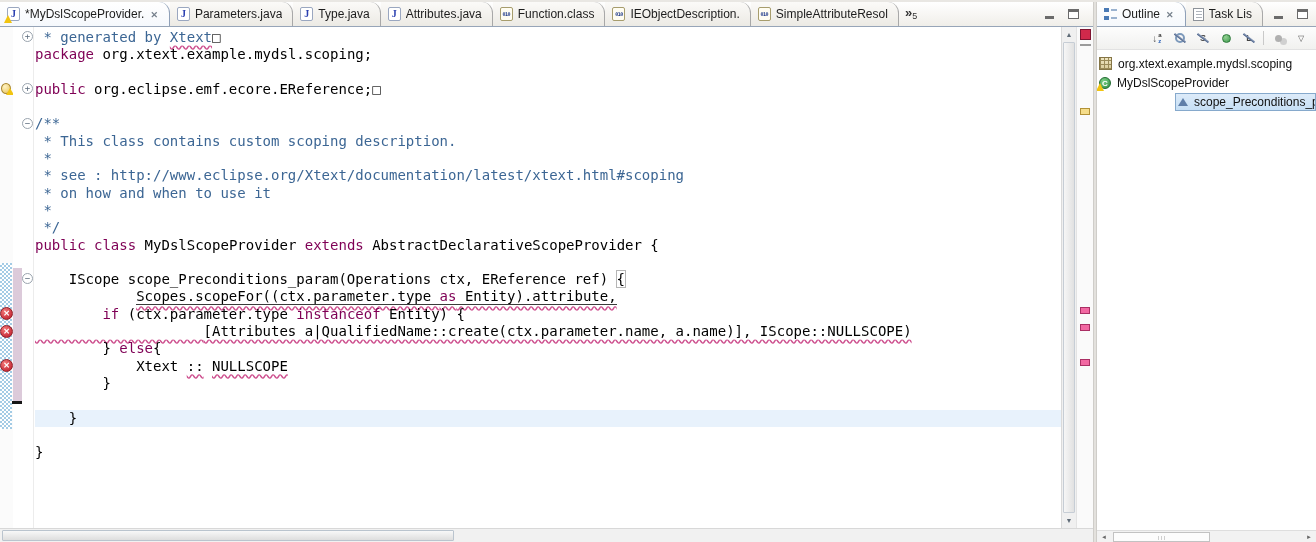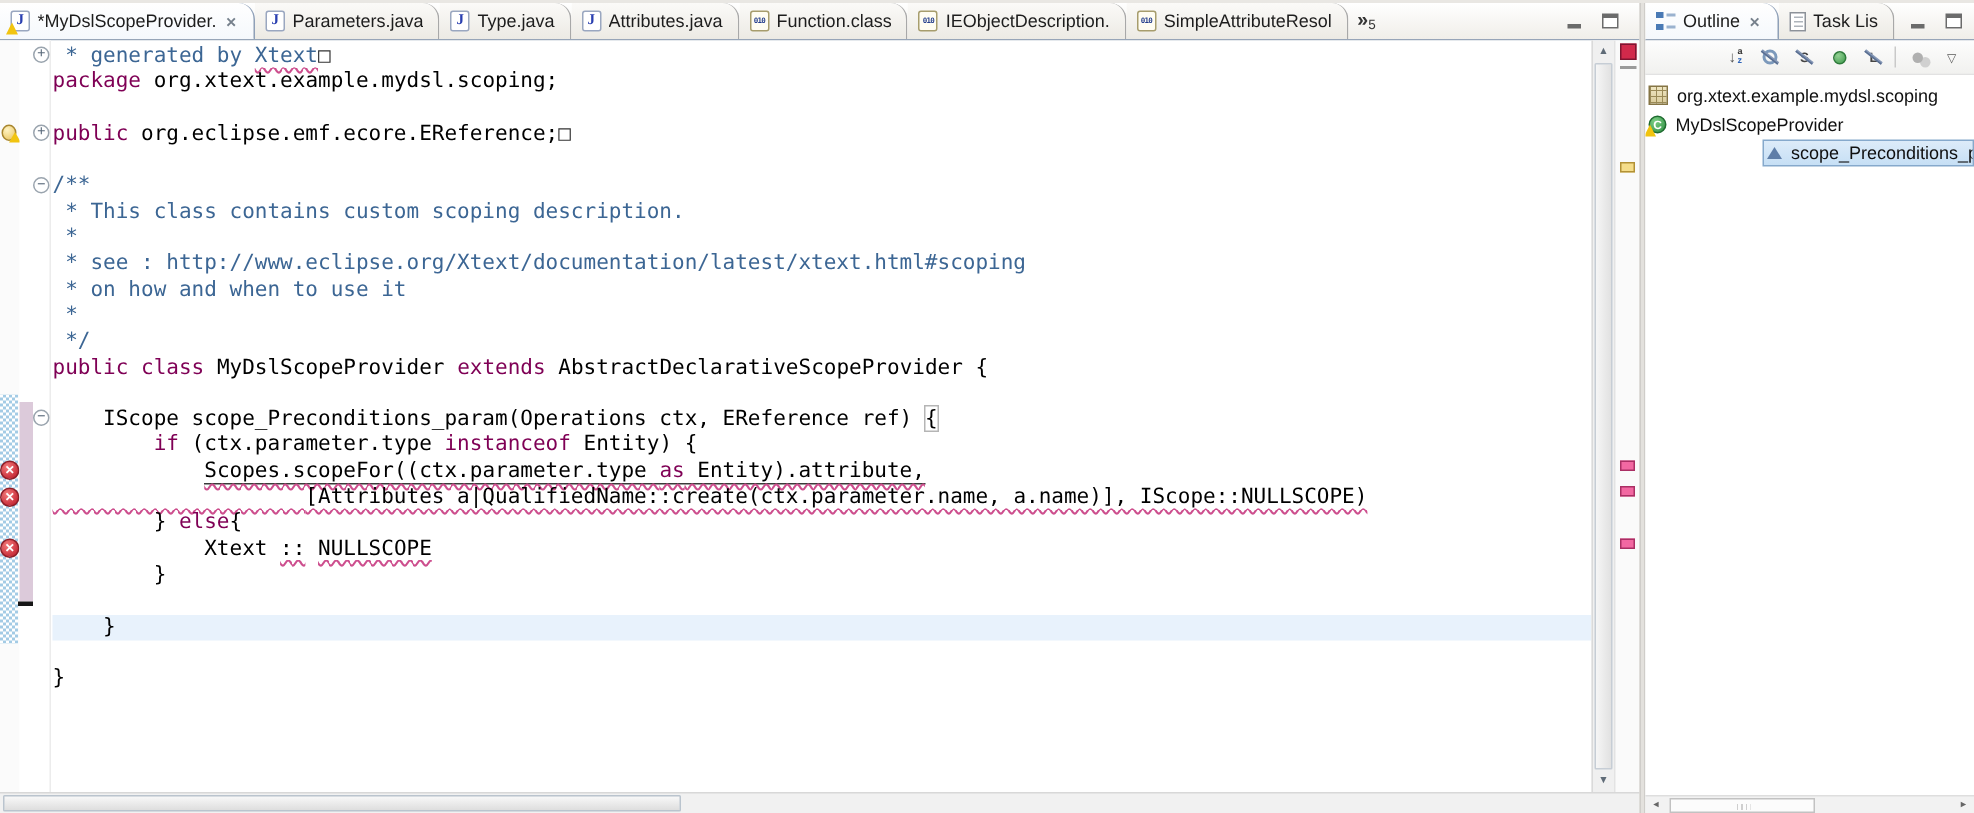--- a/index.html
+++ b/index.html
@@ -196,22 +196,22 @@
           <div class="code-line"><span class="cm">/**</span></div>
           <div class="code-line"><span class="cm"> * This class contains custom scoping description.</span></div>
           <div class="code-line"><span class="cm"> *</span></div>
           <div class="code-line"><span class="cm"> * see : http://www.eclipse.org/Xtext/documentation/latest/xtext.html#scoping</span></div>
           <div class="code-line"><span class="cm"> * on how and when to use it</span></div>
           <div class="code-line"><span class="cm"> *</span></div>
           <div class="code-line"><span class="cm"> */</span></div>
           <div class="code-line"><span class="kw">public</span><span> </span><span class="kw">class</span><span> MyDslScopeProvider </span><span class="kw">extends</span><span> AbstractDeclarativeScopeProvider {</span></div>
           <div class="code-line"></div>
           <div class="code-line"><span>    IScope scope_Preconditions_param(Operations ctx, EReference ref) </span><span class="bk">{</span></div>
+          <div class="code-line"><span>            </span><span class="eu">Scopes.scopeFor((ctx.parameter.type </span><span class="kw eu">as</span><span class="eu"> Entity).attribute,</span></div>
           <div class="code-line"><span>        </span><span class="kw">if</span><span> (ctx.parameter.type </span><span class="kw">instanceof</span><span> Entity) {</span></div>
-          <div class="code-line"><span>            </span><span class="eu">Scopes.scopeFor((ctx.parameter.type </span><span class="kw eu">as</span><span class="eu"> Entity).attribute,</span></div>
           <div class="code-line"><span class="ew">                    </span><span class="ew">[Attributes a|QualifiedName::create(ctx.parameter.name, a.name)], IScope::NULLSCOPE)</span></div>
           <div class="code-line"><span>        } </span><span class="kw">else</span><span>{</span></div>
           <div class="code-line"><span>            Xtext </span><span class="ew">::</span><span> </span><span class="ew">NULLSCOPE</span></div>
           <div class="code-line"><span>        }</span></div>
           <div class="code-line"></div>
           <div class="code-line current"><span>    }</span></div>
           <div class="code-line"></div>
           <div class="code-line"><span>}</span></div>
         </div>
       <div class="vscroll">

